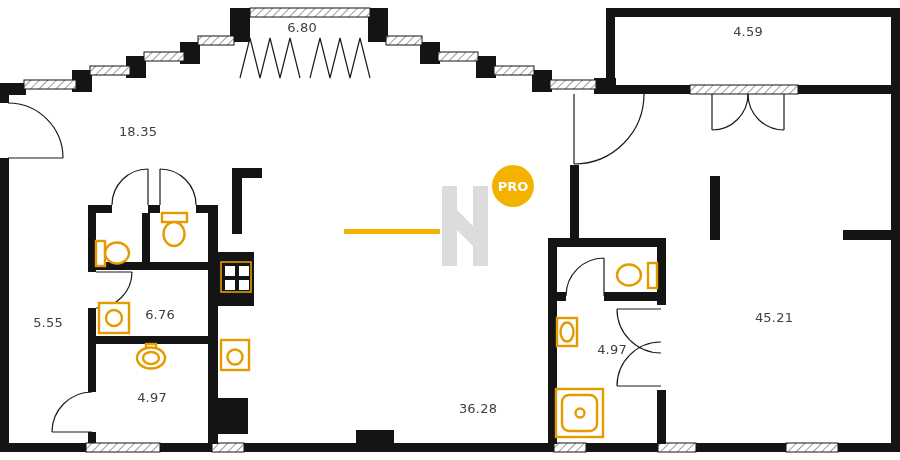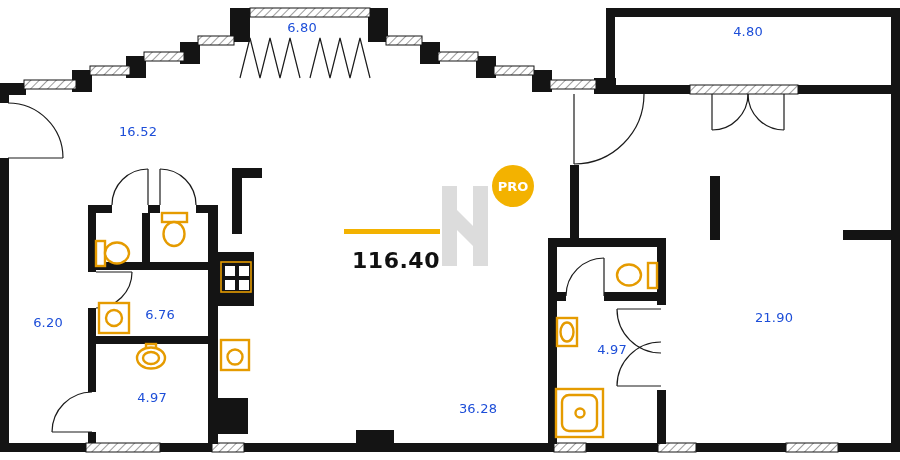--- a/index.html
+++ b/index.html
@@ -8,21 +8,21 @@
     width:900px;height:460px;
     background:#ffffff;
     font-family:"DejaVu Sans", sans-serif;
     overflow:hidden;
   }
   .plan svg{position:absolute;left:0;top:0;}
   .lbl{
     position:absolute;
     transform:translate(-50%,-50%);
     font-size:13px;
-    color:#1d4ed8;
+    color:#404040;
     white-space:nowrap;
     letter-spacing:.2px;
   }
   .total{
     font-size:22px;
     font-weight:bold;
     color:#111;
     letter-spacing:.5px;
   }
 </style>
@@ -222,24 +222,23 @@
       <rect x="442" y="186" width="15" height="80"></rect>
       <rect x="473" y="186" width="15" height="80"></rect>
       <polygon points="457,210 473,226 473,246 457,230"></polygon>
     </g>
     <circle cx="513" cy="186" r="21" fill="#F3B200"></circle>
     <text x="513" y="191" text-anchor="middle" font-family="DejaVu Sans, sans-serif" font-size="13" font-weight="bold" fill="#ffffff">PRO</text>
   </g>
 </svg>
 
   <div class="lbl" style="left:302px;top:27px">6.80</div>
-  <div class="lbl" style="left:748px;top:31px">4.80</div>
-  <div class="lbl" style="left:138px;top:131px">16.52</div>
-  <div class="lbl" style="left:48px;top:322px">6.20</div>
+  <div class="lbl" style="left:748px;top:31px">4.59</div>
+  <div class="lbl" style="left:138px;top:131px">18.35</div>
+  <div class="lbl" style="left:48px;top:322px">5.55</div>
   <div class="lbl" style="left:160px;top:314px">6.76</div>
   <div class="lbl" style="left:152px;top:397px">4.97</div>
   <div class="lbl" style="left:478px;top:408px">36.28</div>
   <div class="lbl" style="left:612px;top:349px">4.97</div>
-  <div class="lbl" style="left:774px;top:317px">21.90</div>
-
-  <div class="lbl total" style="left:396px;top:260px">116.40</div>
+  <div class="lbl" style="left:774px;top:317px">45.21</div>
+
 
 </div>
 
 </body></html>

